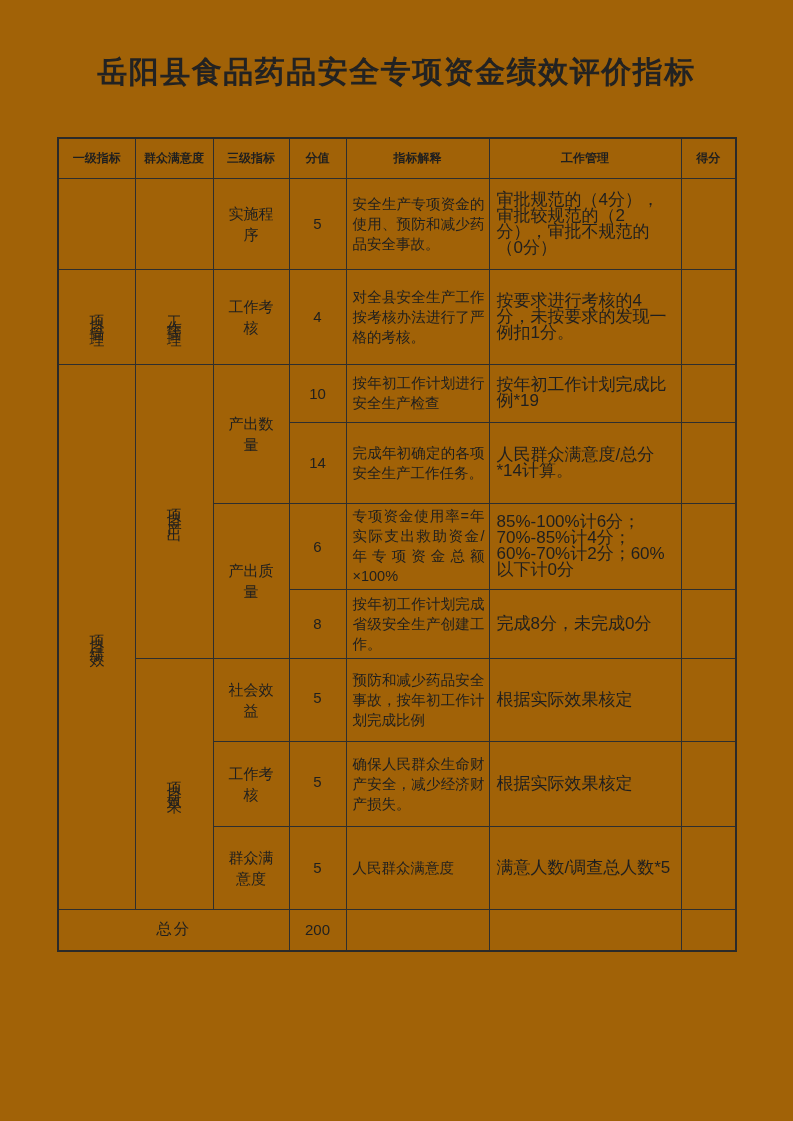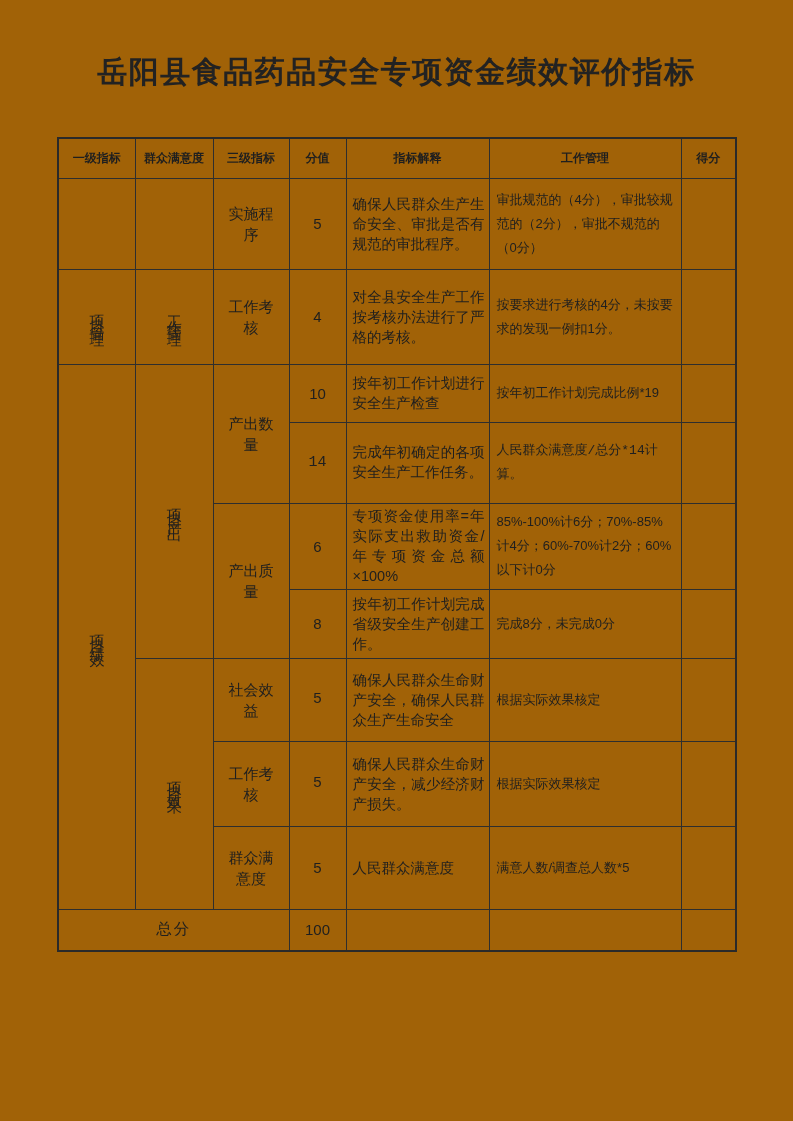--- a/index.html
+++ b/index.html
@@ -45,21 +45,21 @@
     vertical-align: middle;
     overflow: hidden;
   }
   table.eval {
     border: 2px solid #2a2a2a;
   }
   tr.hrow   { height: 40px; }
   tr.r1     { height: 91px; }
   tr.r2     { height: 95px; }
   tr.r3     { height: 58px; }
-  tr.r4     { height: 81px; font-family: Liberation Mono, monospace; }
+  tr.r4     { height: 81px; }
   tr.r5     { height: 86px; }
   tr.r6     { height: 69px; }
   tr.r7     { height: 83px; }
   tr.r8     { height: 85px; }
   tr.r9     { height: 83px; margin-top: 15px; }
   tr.r10    { height: 42px; }
   th.hcell {
     font-size: 12px;
     font-weight: 700;
     padding: 2px;
@@ -78,22 +78,22 @@
     vertical-align: bottom;
     padding-bottom: 5px;
   }
   td.expl {
     font-size: 14.5px;
     line-height: 20px;
     padding: 2px 4px 2px 6px;
     text-align: justify;
   }
   td.crit {
-    font-size: 13px;
-    line-height: 24px;
+    font-size: 17px;
+    line-height: 16px;
     padding: 2px 5px 2px 7px;
     text-align: left;
   }
   td.vcell {
     text-align: center;
     vertical-align: middle;
   }
   .vtext {
     writing-mode: vertical-rl;
     text-orientation: upright;
@@ -138,21 +138,21 @@
         <th class="hcell">工作管理</th>
         <th class="hcell">得分</th>
       </tr>
     </thead>
     <tbody>
       <tr class="r1">
         <td></td>
         <td></td>
         <td class="c3">实施程序</td>
         <td class="score">5</td>
-        <td class="expl">确保人民群众生产生命安全、审批是否有规范的审批程序。</td>
+        <td class="expl">安全生产专项资金的使用、预防和减少药品安全事故。</td>
         <td class="crit">审批规范的（4分），审批较规范的（2分），审批不规范的（0分）</td>
         <td></td>
       </tr>
       <tr class="r2">
         <td class="vcell">
           <span class="vtext">项目管理</span>
         </td>
         <td class="vcell">
           <span class="vtext">工作管理</span>
         </td>
@@ -193,41 +193,41 @@
         <td class="expl">按年初工作计划完成省级安全生产创建工作。</td>
         <td class="crit">完成8分，未完成0分</td>
         <td></td>
       </tr>
       <tr class="r7">
         <td class="vcell" rowspan="3">
           <span class="vtext">项目效果</span>
         </td>
         <td class="c3">社会效益</td>
         <td class="score score-bottom">5</td>
-        <td class="expl">确保人民群众生命财产安全，确保人民群众生产生命安全</td>
+        <td class="expl">预防和减少药品安全事故，按年初工作计划完成比例</td>
         <td class="crit">根据实际效果核定</td>
         <td></td>
       </tr>
       <tr class="r8">
         <td class="c3">工作考核</td>
         <td class="score score-bottom">5</td>
         <td class="expl">确保人民群众生命财产安全，减少经济财产损失。</td>
         <td class="crit">根据实际效果核定</td>
         <td></td>
       </tr>
       <tr class="r9">
         <td class="c3">群众满意度</td>
         <td class="score">5</td>
         <td class="expl">人民群众满意度</td>
         <td class="crit">满意人数/调查总人数*5</td>
         <td></td>
       </tr>
       <tr class="r10">
         <td class="total-label" colspan="3">总分</td>
-        <td class="score">100</td>
+        <td class="score">200</td>
         <td></td>
         <td></td>
         <td></td>
       </tr>
     </tbody>
   </table>
 
 </div>
 
 </body></html>

